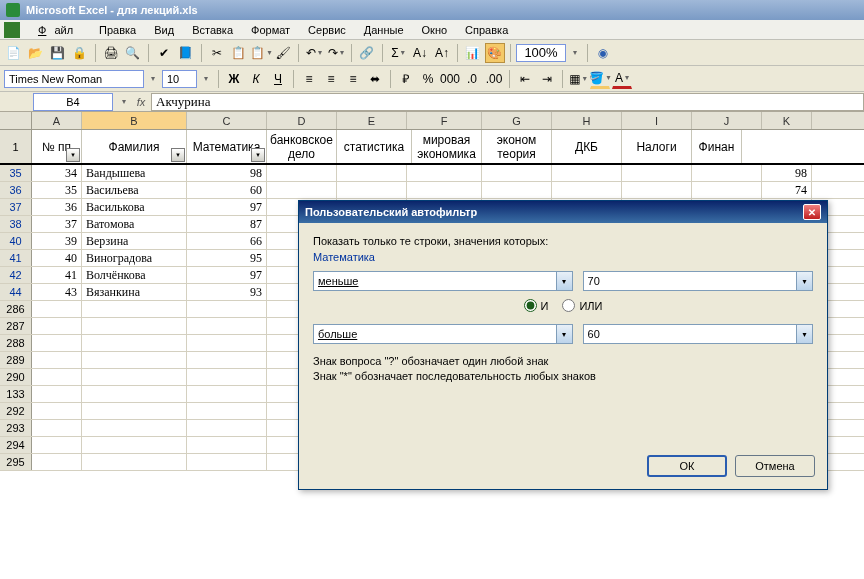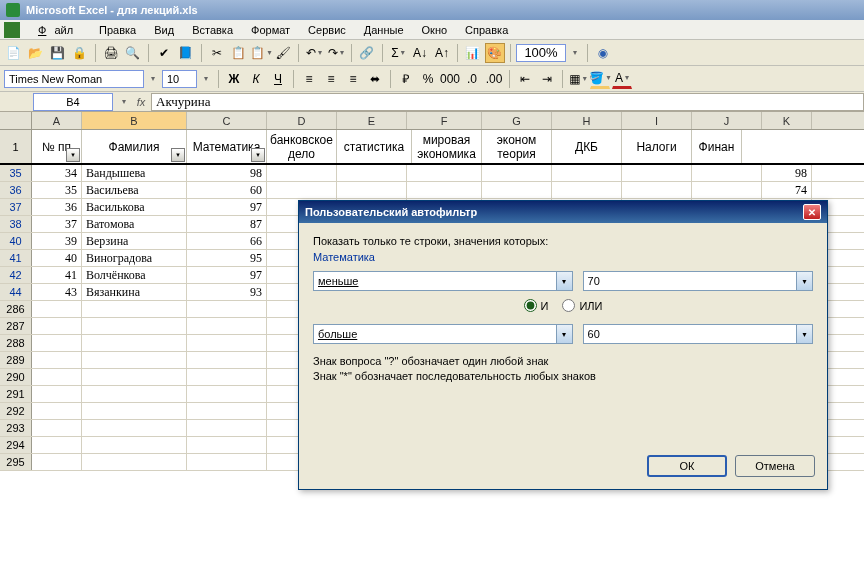--- a/index.html
+++ b/index.html
@@ -412,21 +412,21 @@
         <div class="cell colD"></div>
         <div class="cell colE"></div>
         <div class="cell colF"></div>
         <div class="cell colG"></div>
         <div class="cell colH"></div>
         <div class="cell colI"></div>
         <div class="cell colJ"></div>
         <div class="cell colK"></div>
       </div>
       <div class="empty-row">
-        <div class="rowh">291</div>
+        <div class="rowh">133</div>
         <div class="cell colA"></div>
         <div class="cell colB"></div>
         <div class="cell colC"></div>
         <div class="cell colD"></div>
         <div class="cell colE"></div>
         <div class="cell colF"></div>
         <div class="cell colG"></div>
         <div class="cell colH"></div>
         <div class="cell colI"></div>
         <div class="cell colJ"></div>

